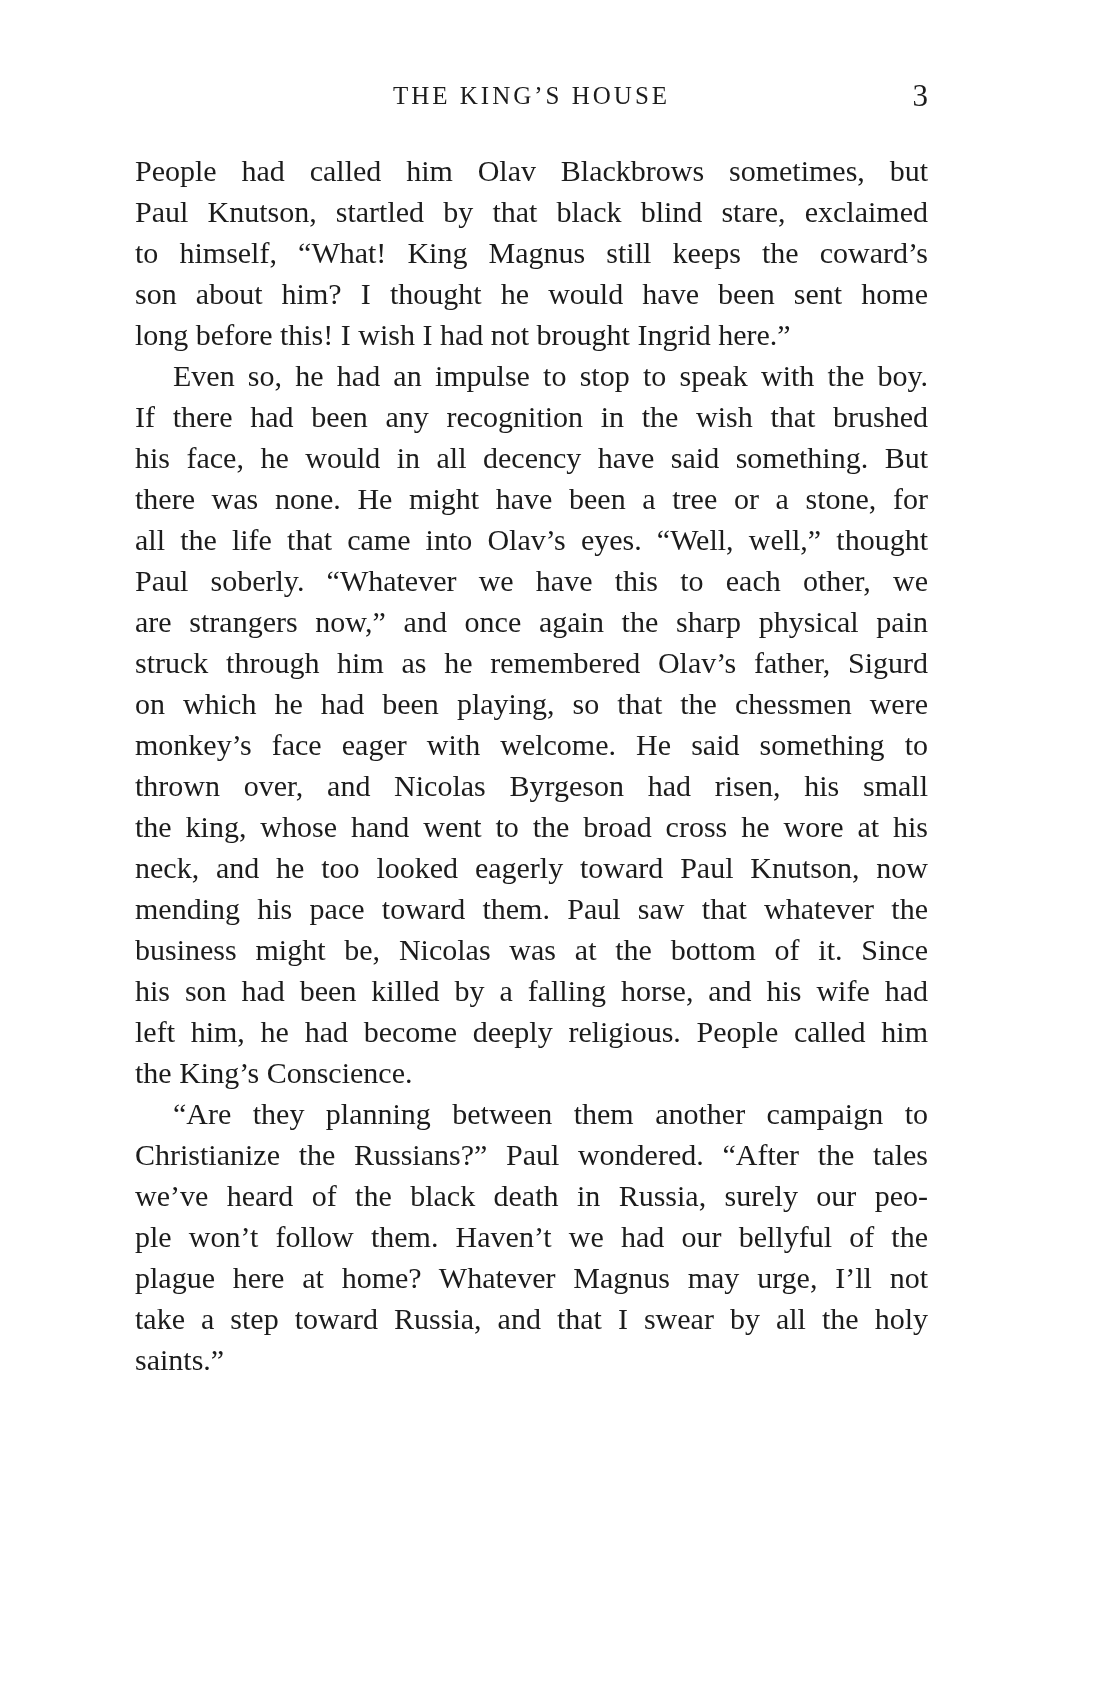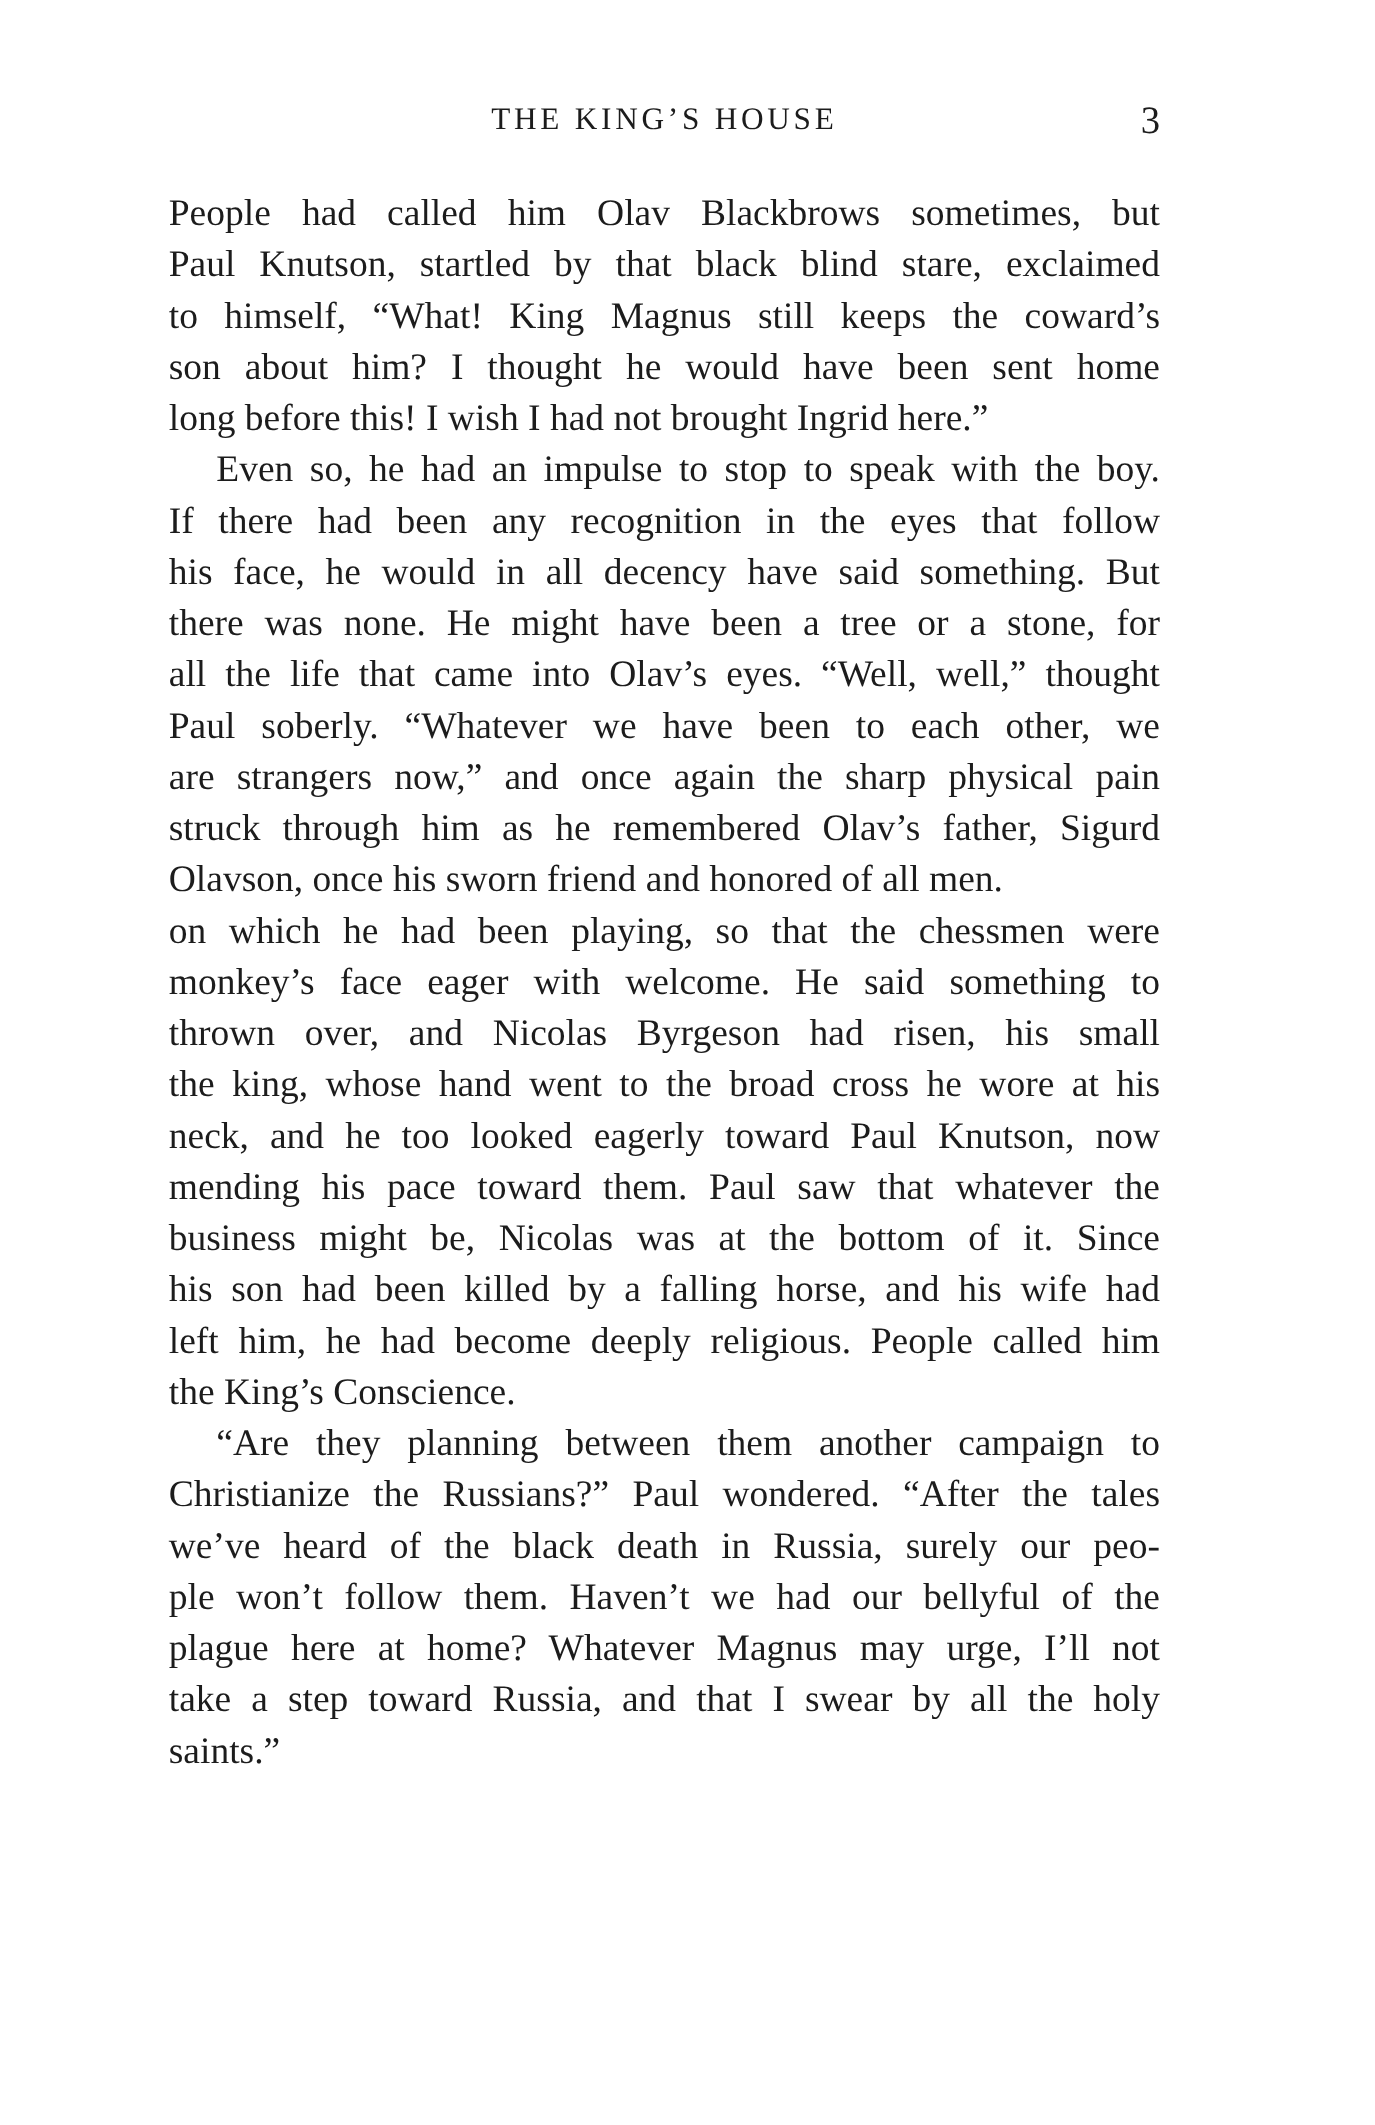--- a/index.html
+++ b/index.html
@@ -76,28 +76,27 @@
     <div class="body-text" id="body-text">
         <div class="para">
           <div class="line first">People had called him Olav Blackbrows sometimes, but</div>
           <div class="line">Paul Knutson, startled by that black blind stare, exclaimed</div>
           <div class="line">to himself, “What! King Magnus still keeps the coward’s</div>
           <div class="line">son about him? I thought he would have been sent home</div>
           <div class="line last">long before this! I wish I had not brought Ingrid here.”</div>
         </div>
         <div class="para indent">
           <div class="line first">Even so, he had an impulse to stop to speak with the boy.</div>
-          <div class="line">If there had been any recognition in the eyes that follow</div>
+          <div class="line">If there had been any recognition in the wish that brushed</div>
           <div class="line">his face, he would in all decency have said something. But</div>
           <div class="line">there was none. He might have been a tree or a stone, for</div>
           <div class="line">all the life that came into Olav’s eyes. “Well, well,” thought</div>
-          <div class="line">Paul soberly. “Whatever we have been to each other, we</div>
+          <div class="line">Paul soberly. “Whatever we have this to each other, we</div>
           <div class="line">are strangers now,” and once again the sharp physical pain</div>
           <div class="line">struck through him as he remembered Olav’s father, Sigurd</div>
-          <div class="line last">Olavson, once his sworn friend and honored of all men.</div>
         </div>
         <div class="para indent">
           <div class="line">on which he had been playing, so that the chessmen were</div>
           <div class="line">monkey’s face eager with welcome. He said something to</div>
           <div class="line">thrown over, and Nicolas Byrgeson had risen, his small</div>
           <div class="line">the king, whose hand went to the broad cross he wore at his</div>
           <div class="line">neck, and he too looked eagerly toward Paul Knutson, now</div>
           <div class="line">mending his pace toward them. Paul saw that whatever the</div>
           <div class="line">business might be, Nicolas was at the bottom of it. Since</div>
           <div class="line">his son had been killed by a falling horse, and his wife had</div>

